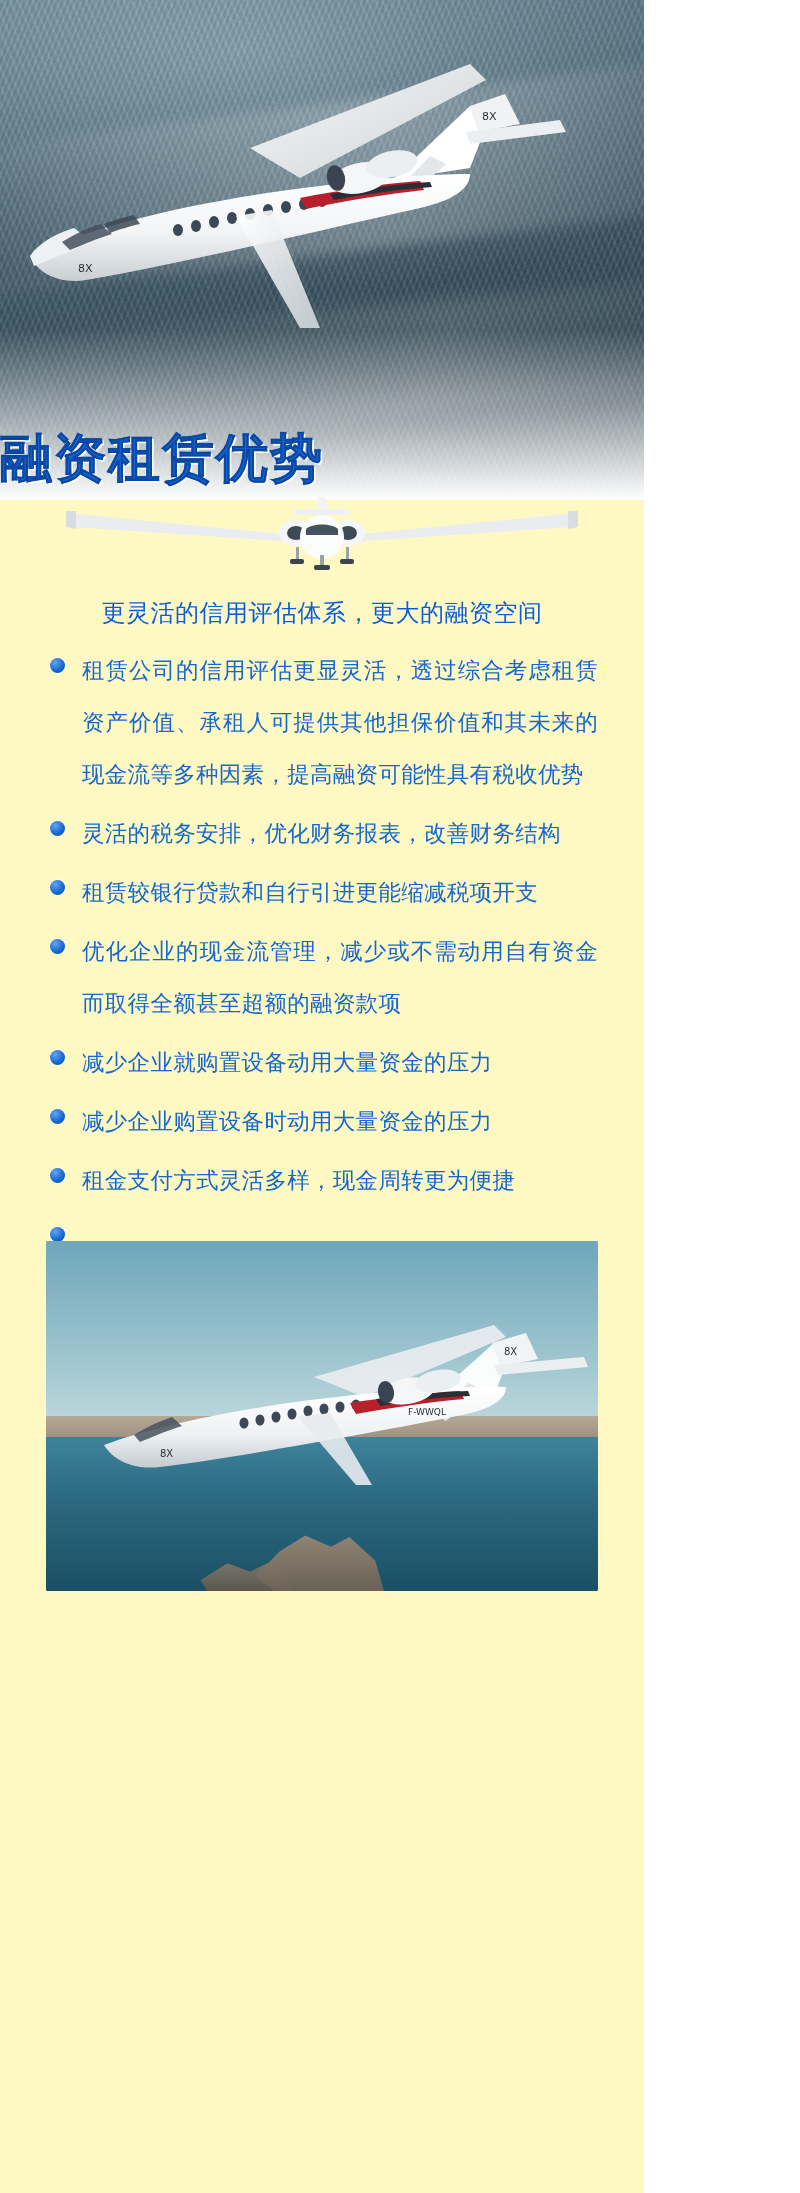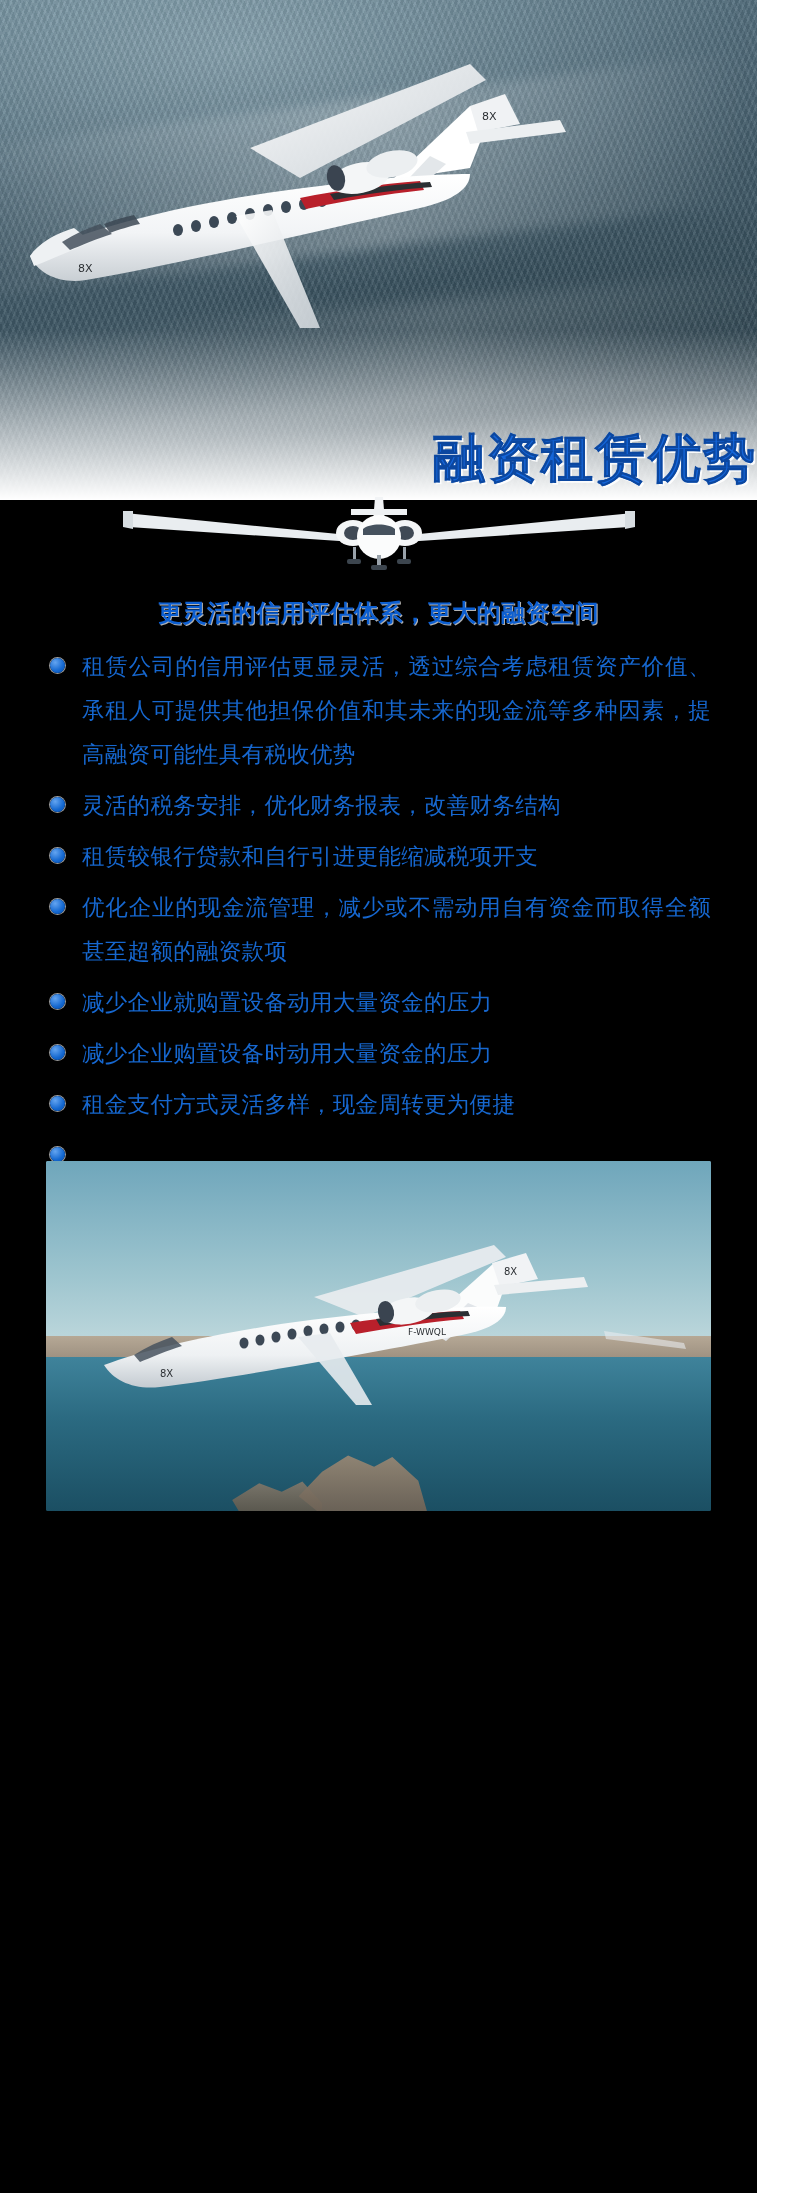--- a/index.html
+++ b/index.html
@@ -7,23 +7,23 @@
     padding: 0;
     background: #ffffff;
   }
   body {
     width: 800px;
     font-family: "Liberation Sans", "DejaVu Sans", sans-serif;
     -webkit-font-smoothing: antialiased;
   }
   .page {
     position: relative;
-    width: 757px;
+    width: 644px;
     min-height: 2193px;
-    background: #000000;
+    background: #fef9c3;
     overflow: hidden;
   }
 
   
   .hero {
     position: relative;
     width: 800px;
     height: 500px;
     overflow: hidden;
     background: linear-gradient(170deg, #5f7d8c 0%, #46606f 30%, #3b5360 60%, #2f4450 100%);
@@ -69,21 +69,21 @@
     left: 0px;
     top: 28px;
     width: 680px;
     height: 310px;
   }
 
   
   .title-wrap {
     position: relative;
     margin-top: -70px;
-    text-align: right;
+    text-align: left;
     z-index: 5;
   }
   .main-title {
     font-family: "DejaVu Sans", "Liberation Sans", sans-serif;
     font-size: 52px;
     font-weight: bold;
     letter-spacing: 2px;
     color: #1565d8;
     text-shadow: 2px 2px 0 rgba(255,255,255,0.9), 0 0 1px #0f4fae;
     line-height: 1.1;
@@ -97,36 +97,36 @@
     height: 86px;
   }
 
   
   .content {
     padding: 14px 46px 0 46px;
   }
   .subhead {
     color: #0d5fd1;
     font-size: 24px;
-    font-weight: bold;
+    font-weight: normal;
     text-align: center;
     letter-spacing: 0.5px;
     margin: 4px 0 16px 0;
     text-shadow: 1px 1px 0 rgba(255,255,255,0.7);
   }
   ul.points {
     list-style: none;
     margin: 0;
     padding: 0;
   }
   ul.points li {
     position: relative;
     color: #1667cf;
     font-size: 22.5px;
-    line-height: 44px;
+    line-height: 52px;
     padding-left: 36px;
     margin-bottom: 7px;
     letter-spacing: 0.3px;
     text-align: justify;
   }
   ul.points li .dot {
     position: absolute;
     left: 4px;
     top: 13px;
     width: 15px;

